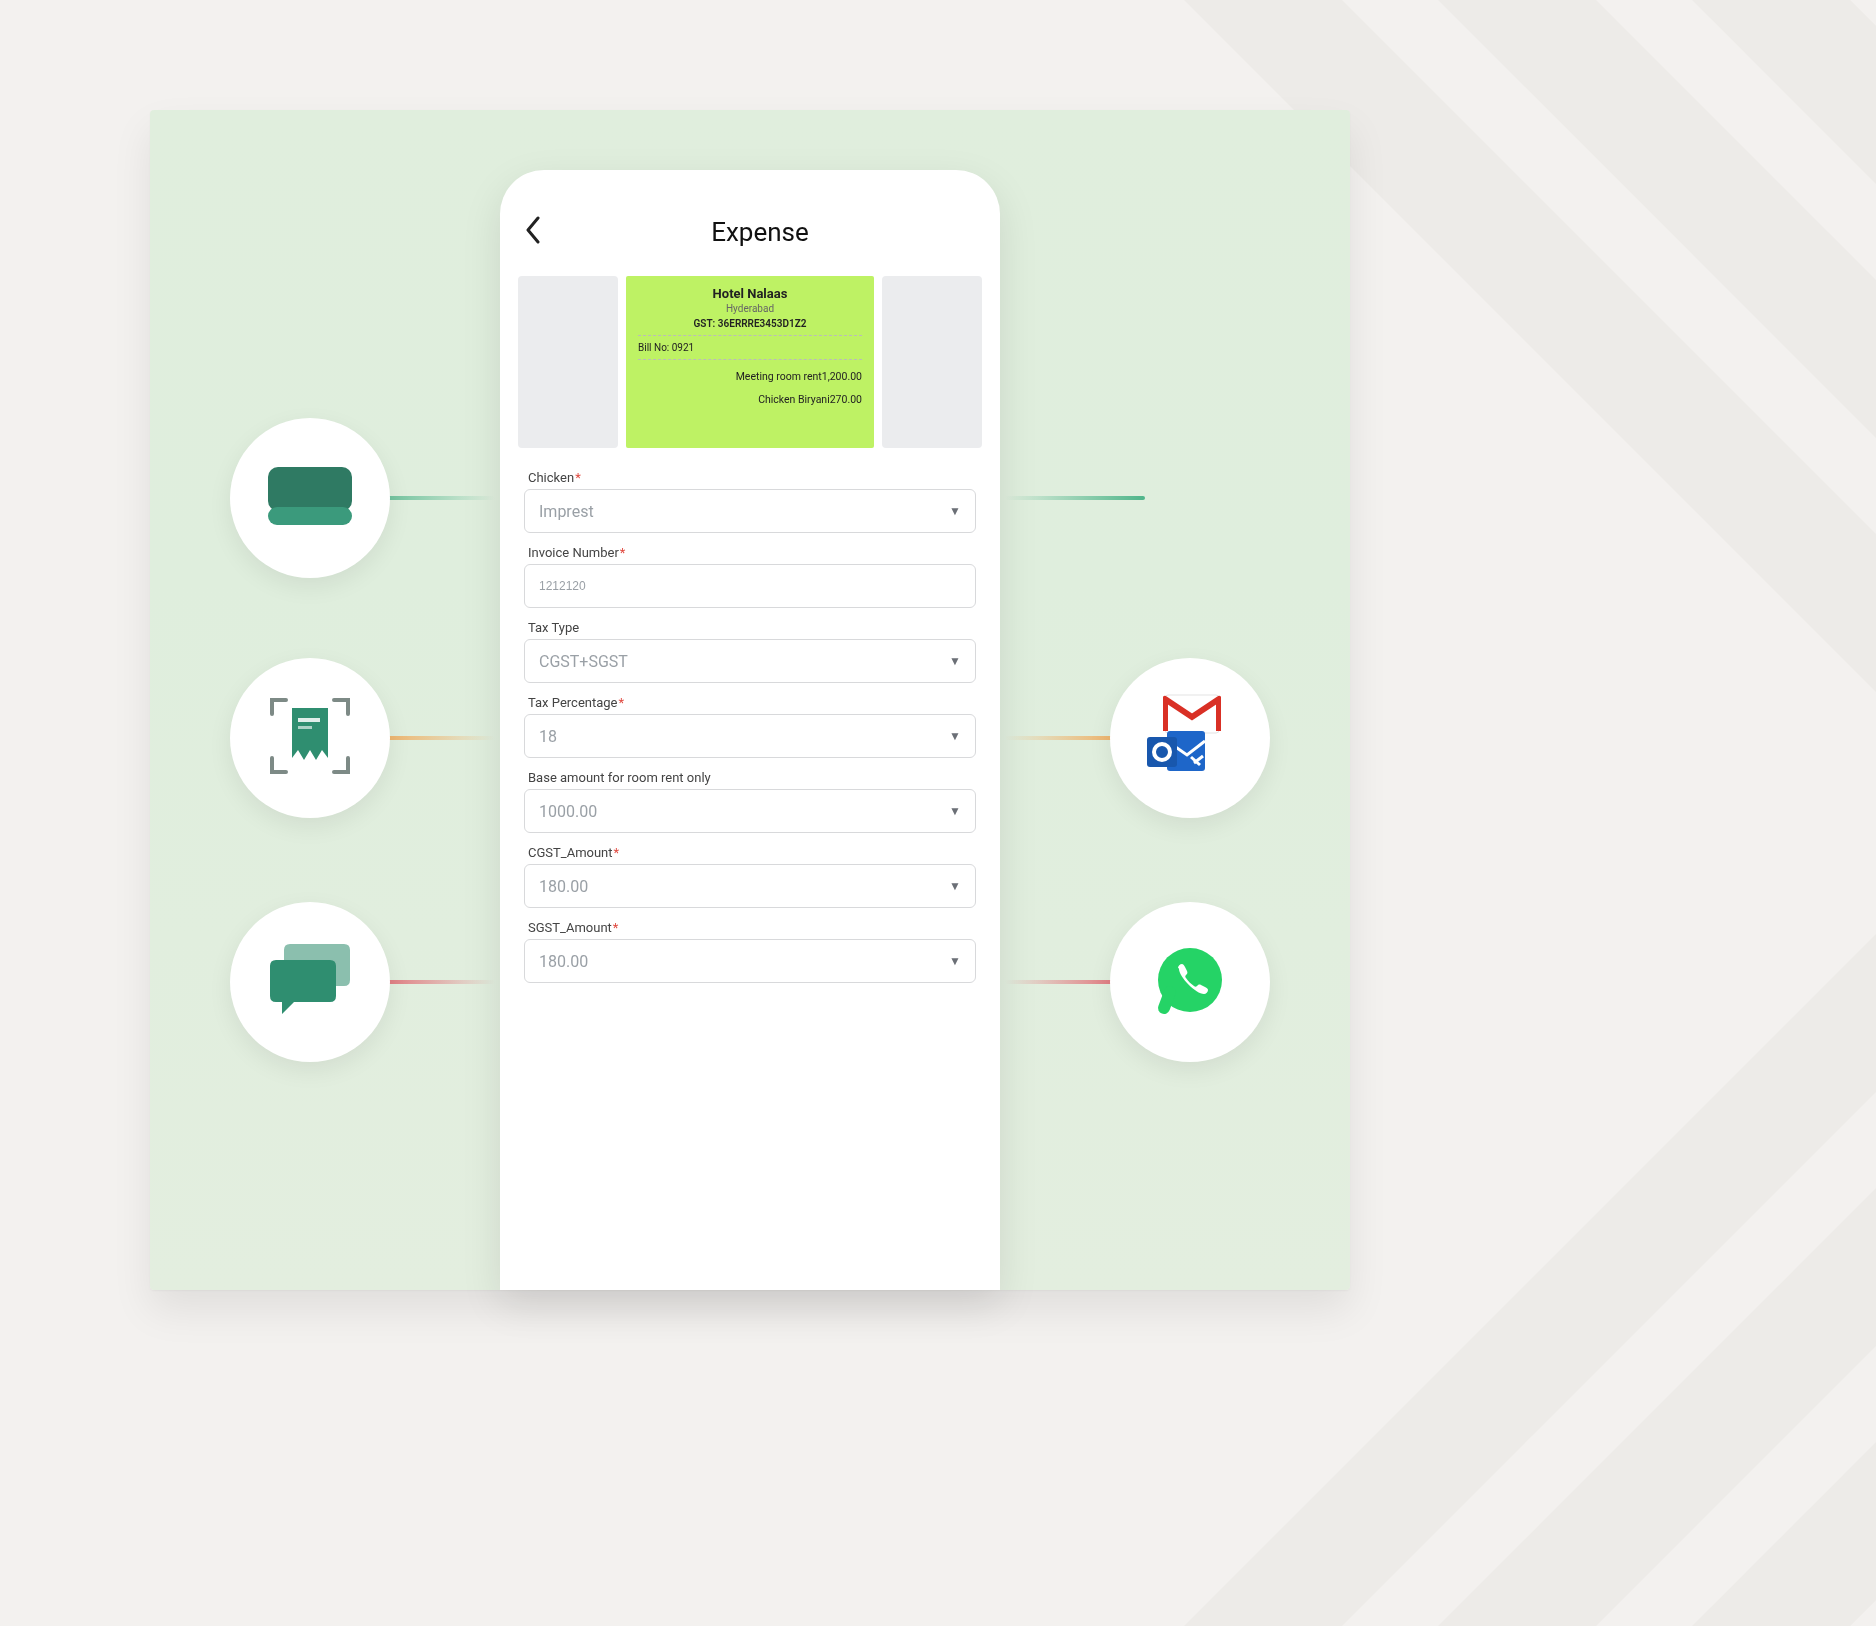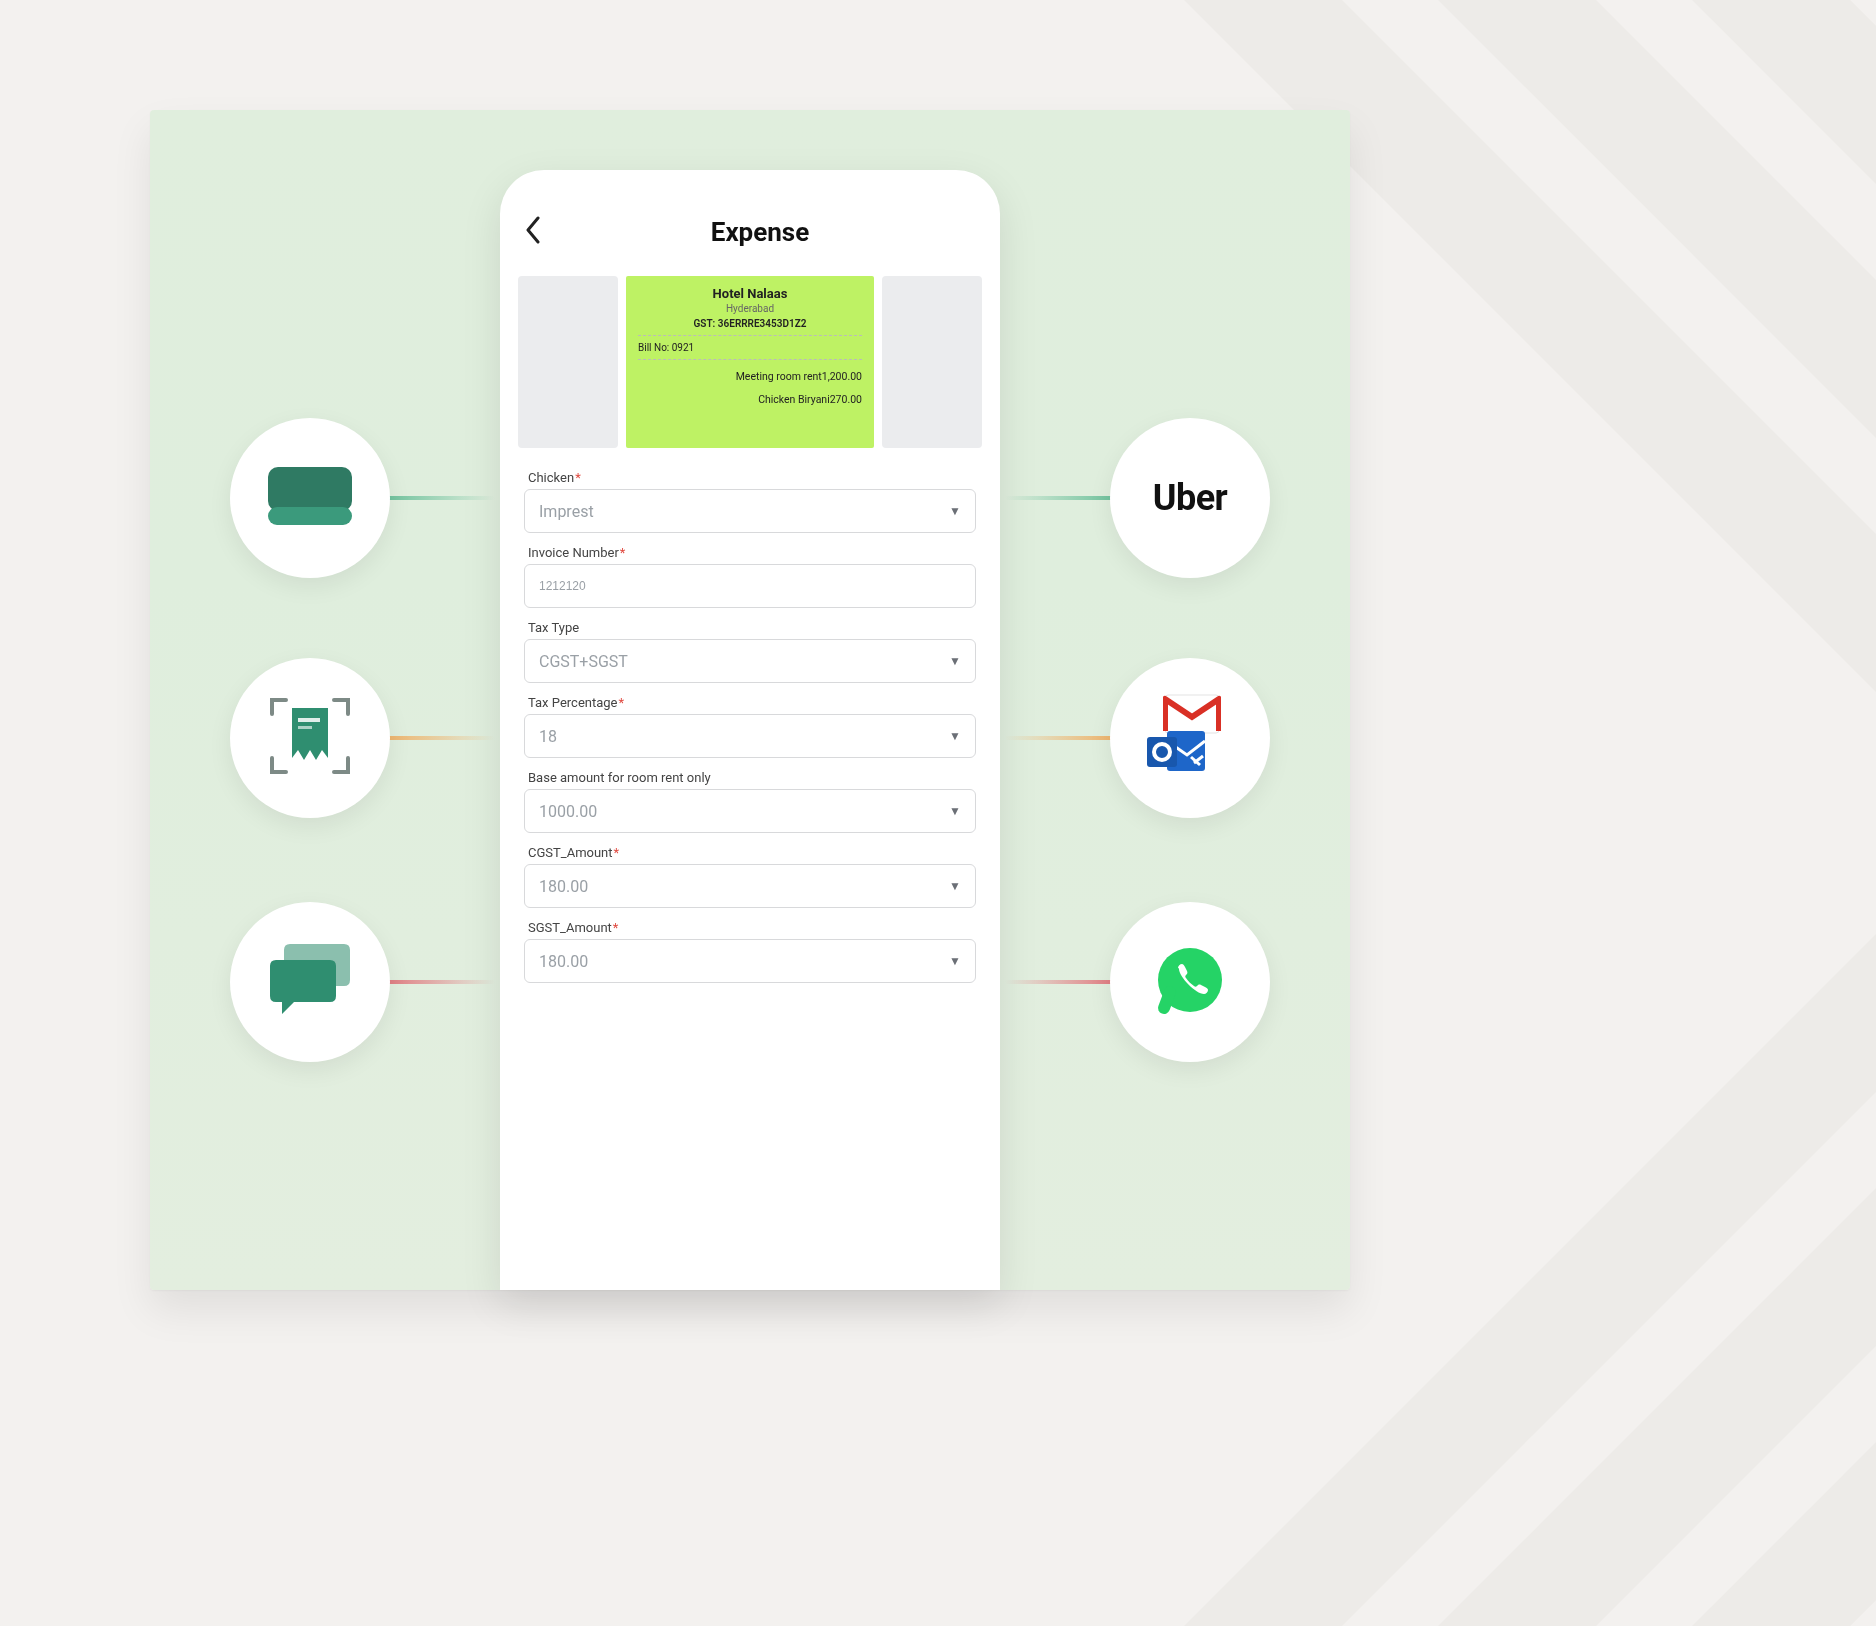--- a/index.html
+++ b/index.html
@@ -92,21 +92,21 @@
     margin-bottom: 22px;
   }
   .back {
     position: absolute;
     left: 6px; top: 50%; transform: translateY(-50%);
     font-size: 26px; color: #222; line-height: 1;
     cursor: pointer;
   }
   .phone-title {
     font-size: 26px;
-    font-weight: 700;
+    font-weight: 400;
     color: #111;
     margin-left: 20px;
   }
 
   .receipt-area {
     display: grid;
     grid-template-columns: 100px 1fr 100px;
     gap: 8px;
     margin-bottom: 22px;
   }
@@ -209,23 +209,20 @@
   </div>
   <div class="circle circle-left-3">
     <span>
       <svg width="96" height="84" viewBox="0 0 96 84">
         <path d="M28 6 H82 Q88 6 88 12 V42 Q88 48 82 48 H46 L34 60 V48 H28 Q22 48 22 42 V12 Q22 6 28 6 Z" fill="#8bbfae"></path>
         <path d="M14 22 H68 Q74 22 74 28 V58 Q74 64 68 64 H32 L20 76 V64 H14 Q8 64 8 58 V28 Q8 22 14 22 Z" fill="#2f8e70"></path>
       </svg>
     </span>
   </div>
 
-  <div class="circle circle-right-1">
-    <span class="uber-word">Uber</span>
-  </div>
   <div class="circle circle-right-2">
     <div class="mail-combo">
       <span class="gmail">
         <svg width="58" height="42" viewBox="0 0 58 42">
           <rect x="2" y="2" width="54" height="38" rx="3" fill="#fff" stroke="#e3e3e3"></rect>
           <path d="M2 6 L29 24 L56 6" fill="none" stroke="#d93025" stroke-width="6" stroke-linecap="round"></path>
           <path d="M2 6 V38" stroke="#d93025" stroke-width="6"></path>
           <path d="M56 6 V38" stroke="#d93025" stroke-width="6"></path>
         </svg>
       </span>

